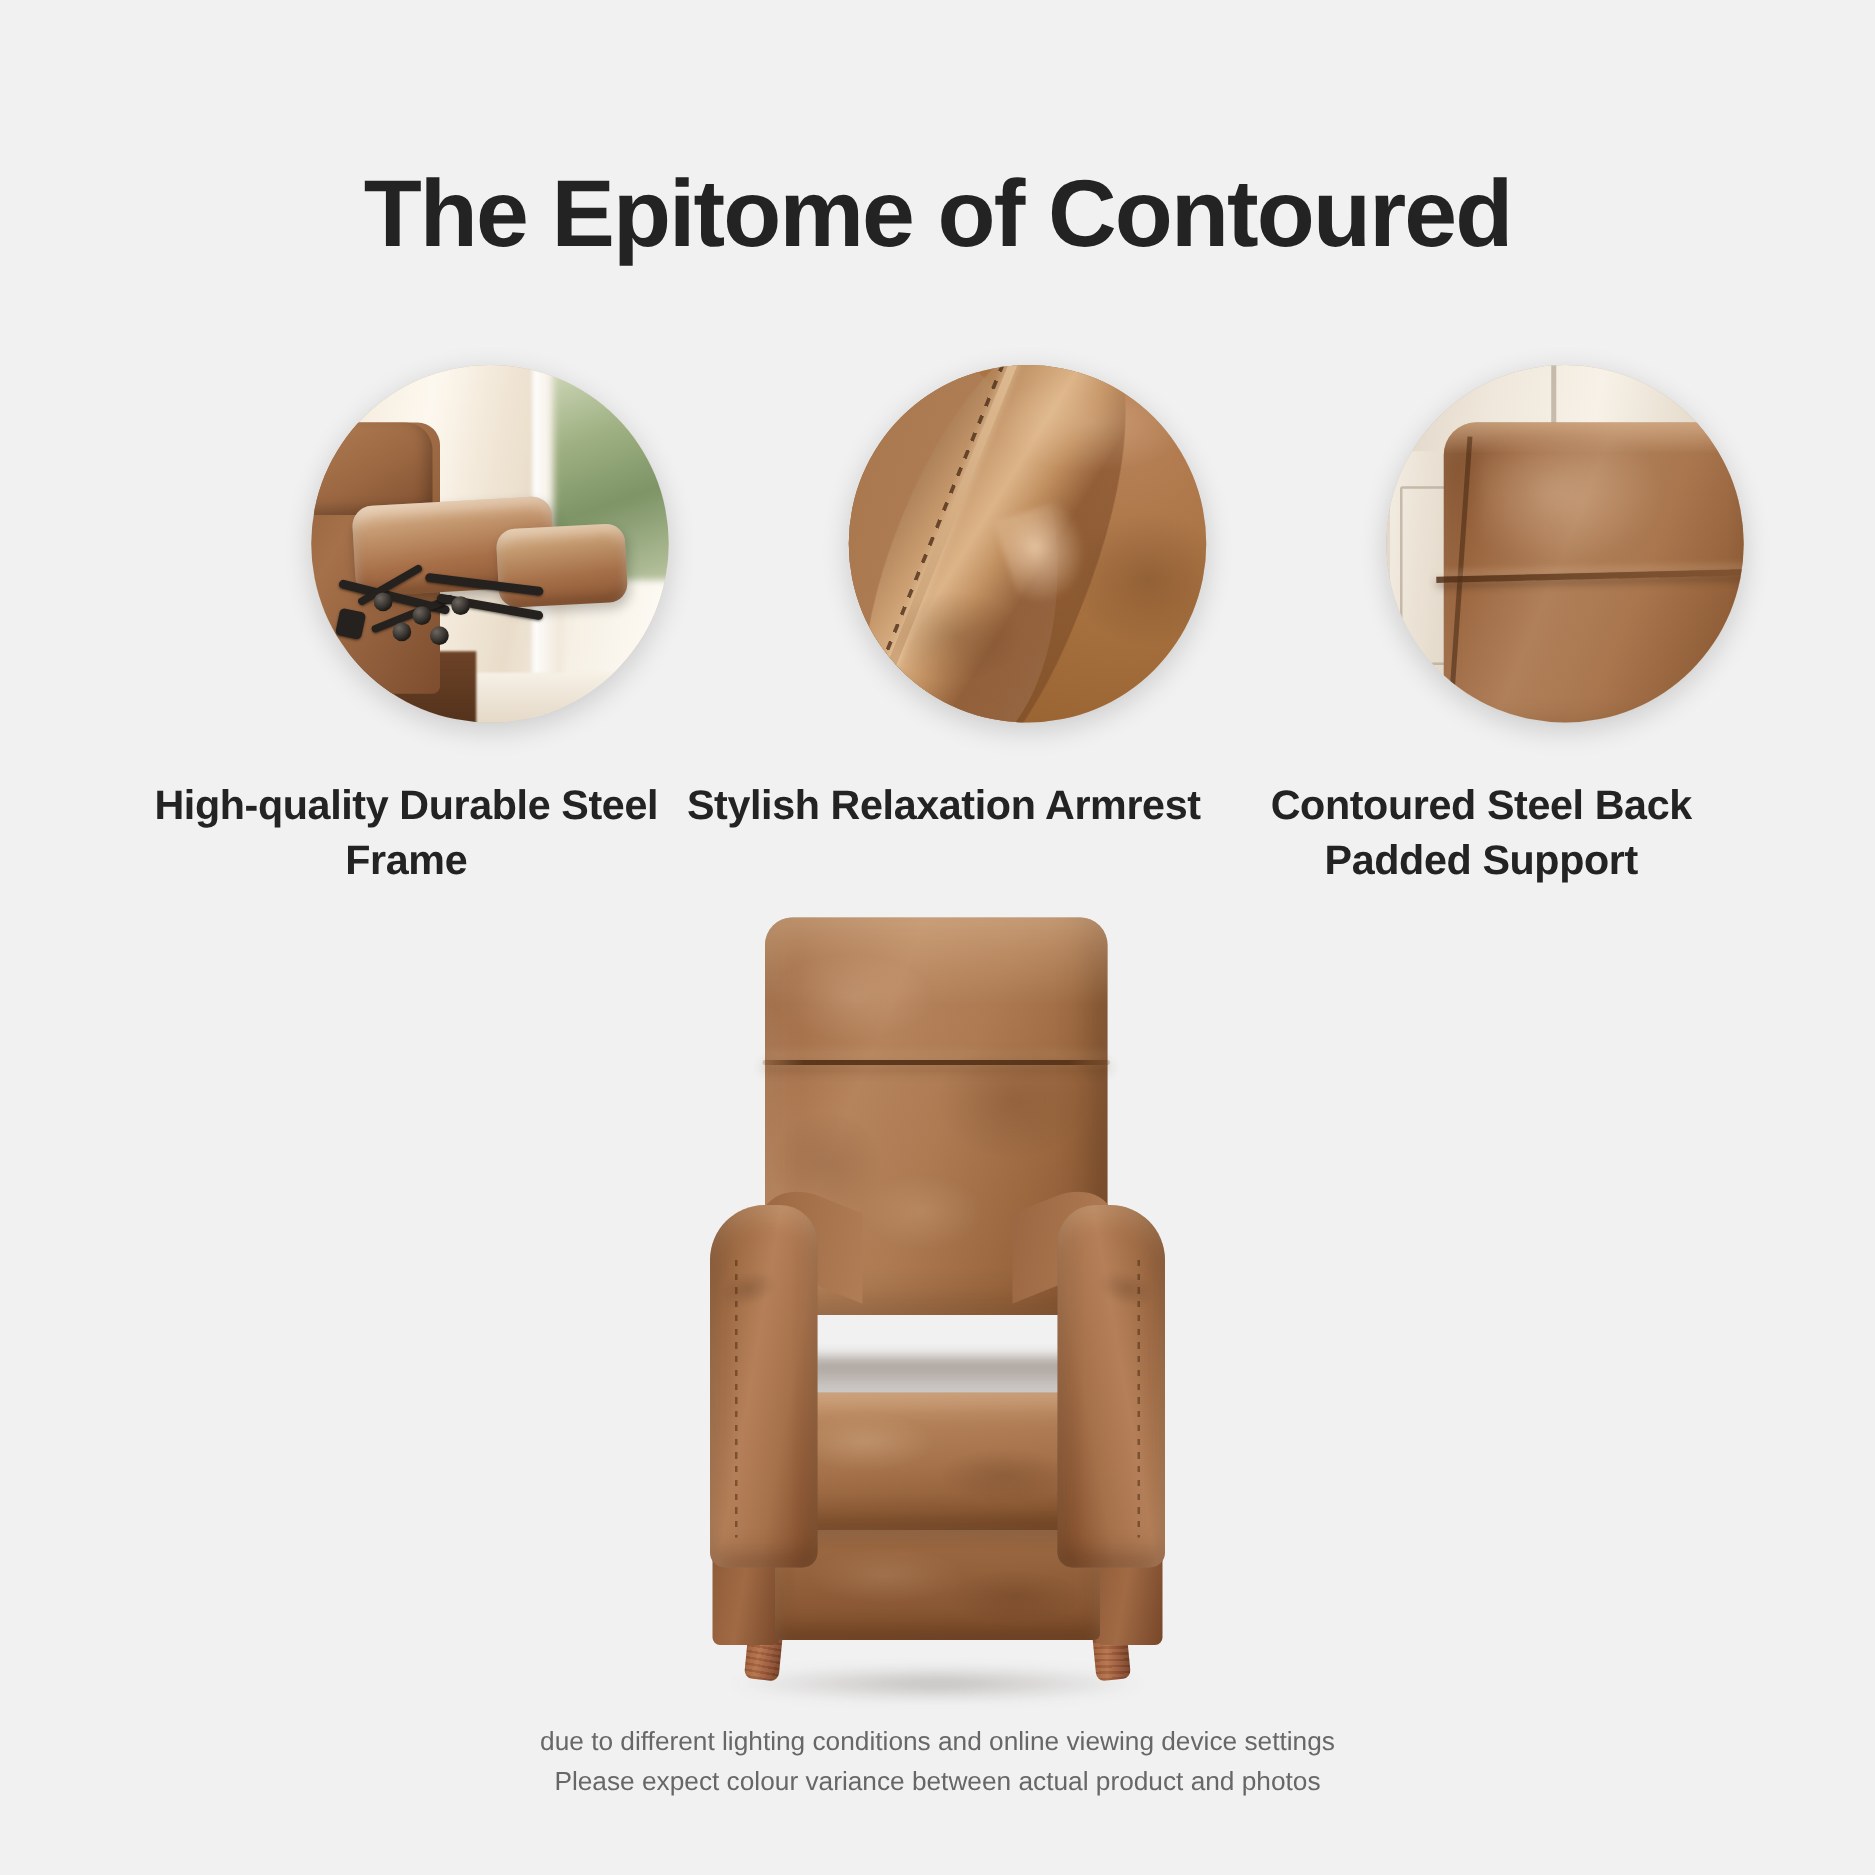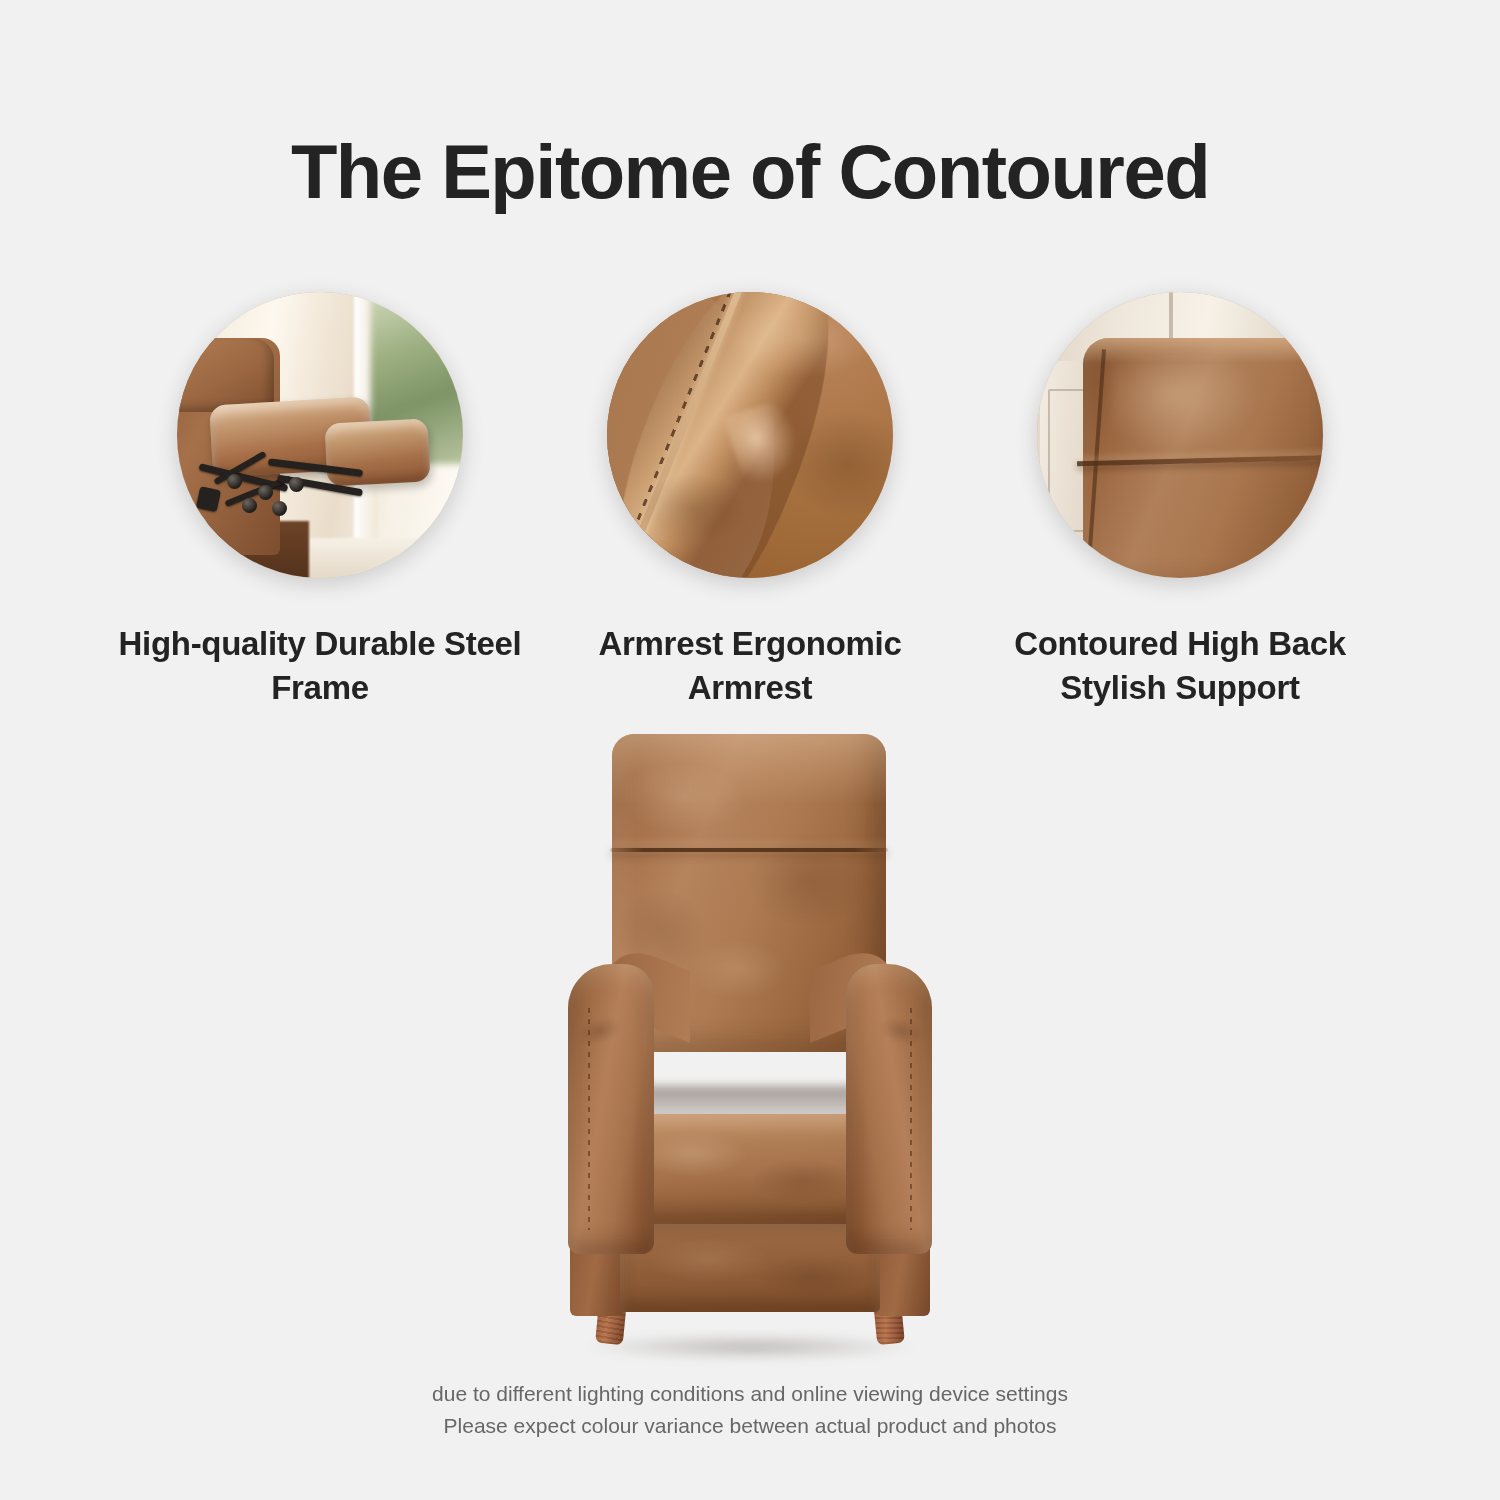--- a/index.html
+++ b/index.html
@@ -39,21 +39,21 @@
     width: 1500px;
     display: flex;
     justify-content: center;
     align-items: flex-start;
     gap: 0;
   }
   .feature {
     width: 430px;
     display: flex;
     flex-direction: column;
-    align-items: center;
+    align-items: flex-end;
   }
 
   .thumb {
     width: 286px;
     height: 286px;
     border-radius: 50%;
     overflow: hidden;
     position: relative;
     box-shadow: 0 6px 22px rgba(0,0,0,0.16);
     background: #cbb9a4;
@@ -487,38 +487,38 @@
       <div class="scene">
         <div class="t2-bg"></div>
         <div class="t2-left"></div>
         <div class="t2-ridge"></div>
         <div class="t2-seam"></div>
         <div class="t2-stitch"></div>
         <div class="t2-fold"></div>
         <div class="t2-grain"></div>
       </div>
     </div>
-    <div class="feature-label">Armrest Ergonomic Armrest</div>
+    <div class="feature-label">Stylish Relaxation Armrest</div>
   </div>
 
   <div class="feature">
     <div class="thumb">
       <div class="scene">
         <div class="t3-bg"></div>
         <div class="t3-door"></div>
         <div class="t3-doorpanel"></div>
         <div class="t3-wallline"></div>
         <div class="t3-cushion"></div>
         <div class="t3-topedge"></div>
         <div class="t3-sheen"></div>
         <div class="t3-vseam"></div>
         <div class="t3-hseam"></div>
       </div>
     </div>
-    <div class="feature-label">Contoured High Back Stylish Support</div>
+    <div class="feature-label">Contoured Steel Back Padded Support</div>
   </div>
 
 </div>
 
 <div class="hero">
   <div class="ground-shadow"></div>
 
   <div class="chair">
 
     <div class="leg leg-left"></div>

